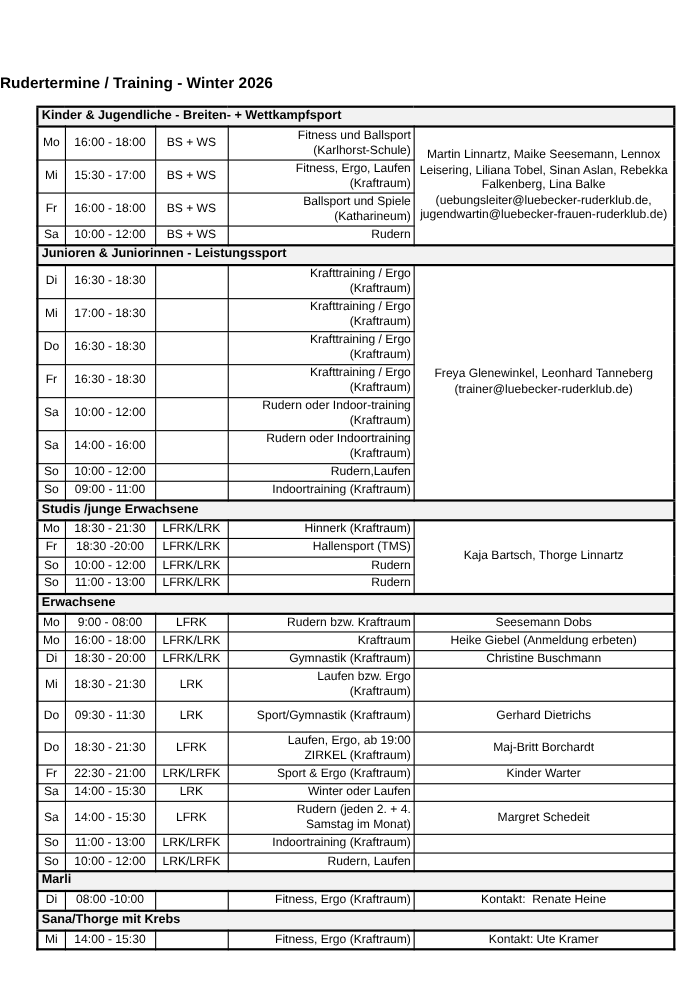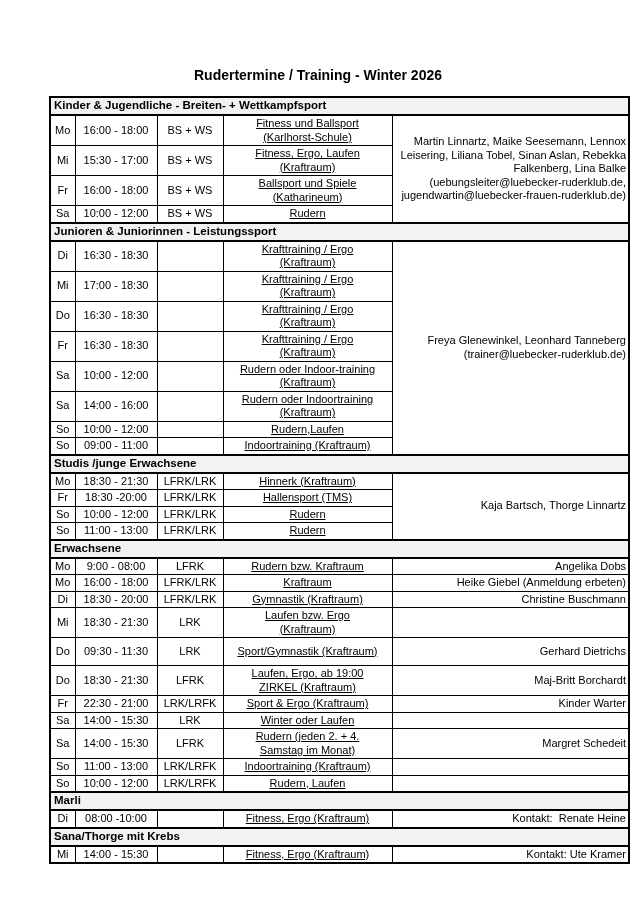--- a/index.html
+++ b/index.html
@@ -2,41 +2,41 @@
 <html><head>
 <meta charset="utf-8">
 <style>
   html,body { margin:0; padding:0; background:#fff; }
   .page {
     position:relative; width:636px; height:901px; background:#ffffff;
     font-family:"Liberation Sans", sans-serif; color:#000; overflow:hidden;
   }
   .doc-title {
     position:absolute; top:67px; left:0; width:636px;
-    text-align:center; font-size:14px; font-weight:bold;
+    text-align:left; font-size:14px; font-weight:bold;
   }
   table.schedule {
-    position:absolute; left:49px; top:96px; width:579px;
+    position:absolute; left:33px; top:96px; width:579px;
     border-collapse:collapse; table-layout:fixed;
     border:2px solid #000;
   }
   td {
     border:1px solid #000;
     font-size:11px; line-height:13.5px;
     padding:1px 2px; vertical-align:middle;
     overflow:hidden;
   }
   td.section-header {
     background:#f2f2f2; font-weight:bold; font-size:11.5px;
     border-top:2px solid #000; border-bottom:2px solid #000;
     padding:1px 3px; height:14px;
   }
   td.c-day, td.c-time, td.c-group { text-align:center; }
-  td.c-activity { text-align:center; white-space:pre-line;text-decoration:underline; }
-  td.c-contact { text-align:right; white-space:pre-wrap; }
+  td.c-activity { text-align:right; white-space:pre-line; }
+  td.c-contact { text-align:center; white-space:pre-wrap; }
   tr.tall { height:28px; }
 </style>
 </head>
 <body>
 
 <div class="page">
   <div class="doc-title">Rudertermine / Training - Winter 2026</div>
   <table class="schedule">
     <colgroup>
       <col style="width:25px">
@@ -164,21 +164,21 @@
           <td class="c-activity">Rudern</td>
         </tr>
         <tr>
           <td class="section-header" colspan="5">Erwachsene</td>
         </tr>
         <tr>
           <td class="c-day">Mo</td>
           <td class="c-time">9:00 - 08:00</td>
           <td class="c-group">LFRK</td>
           <td class="c-activity">Rudern bzw. Kraftraum</td>
-          <td class="c-contact">Angelika Dobs</td>
+          <td class="c-contact">Seesemann Dobs</td>
         </tr>
         <tr>
           <td class="c-day">Mo</td>
           <td class="c-time">16:00 - 18:00</td>
           <td class="c-group">LFRK/LRK</td>
           <td class="c-activity">Kraftraum</td>
           <td class="c-contact">Heike Giebel (Anmeldung erbeten)</td>
         </tr>
         <tr>
           <td class="c-day">Di</td>

